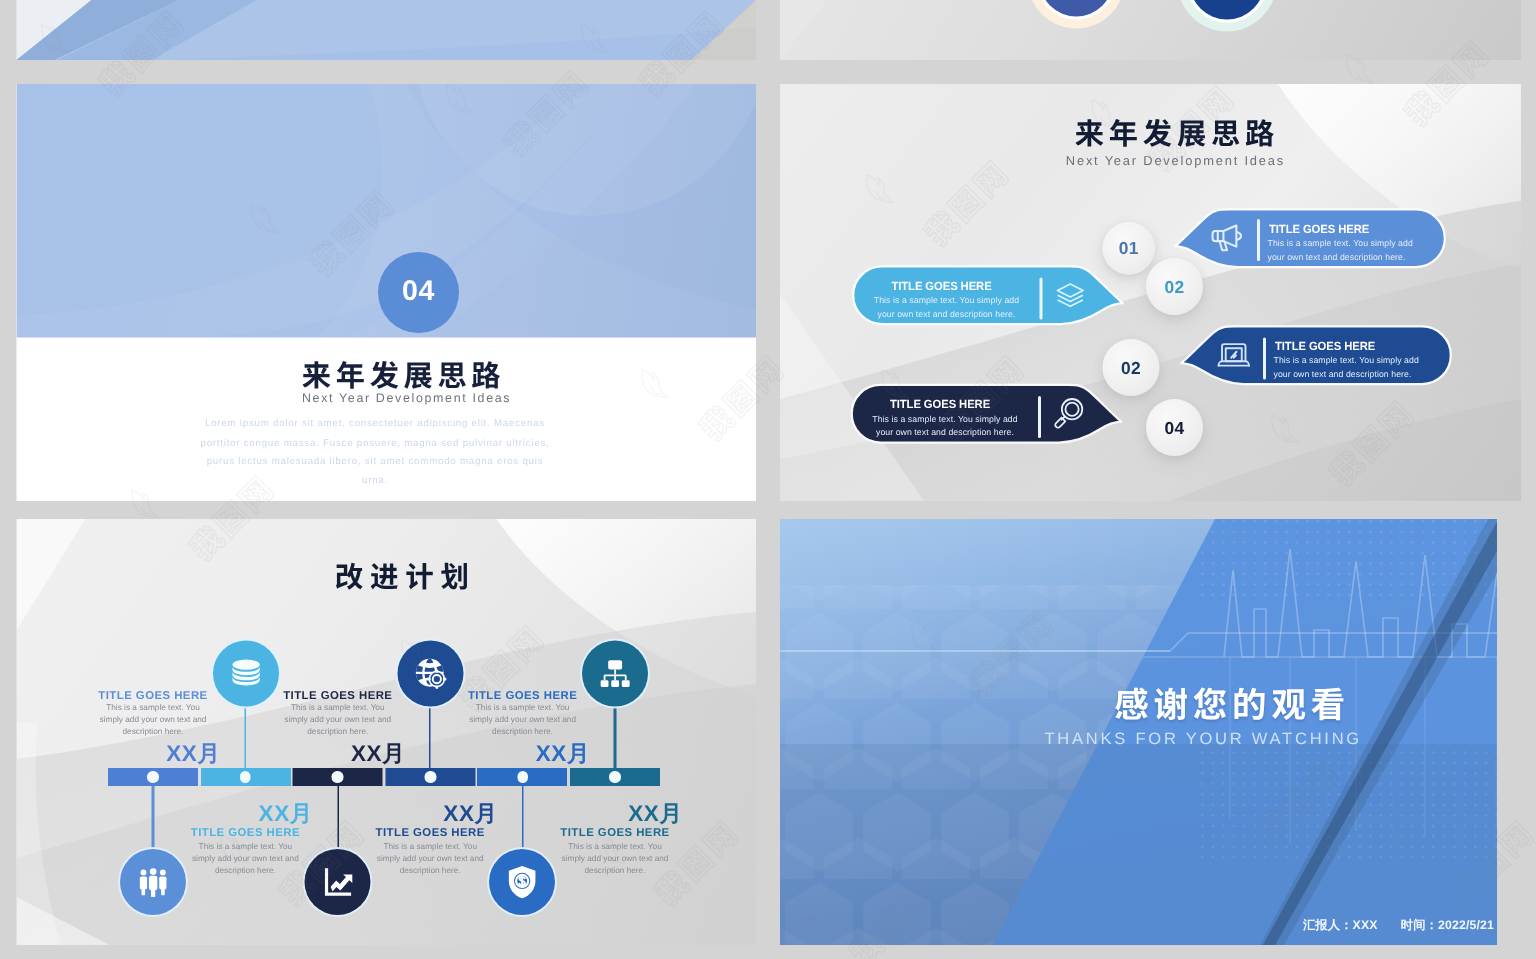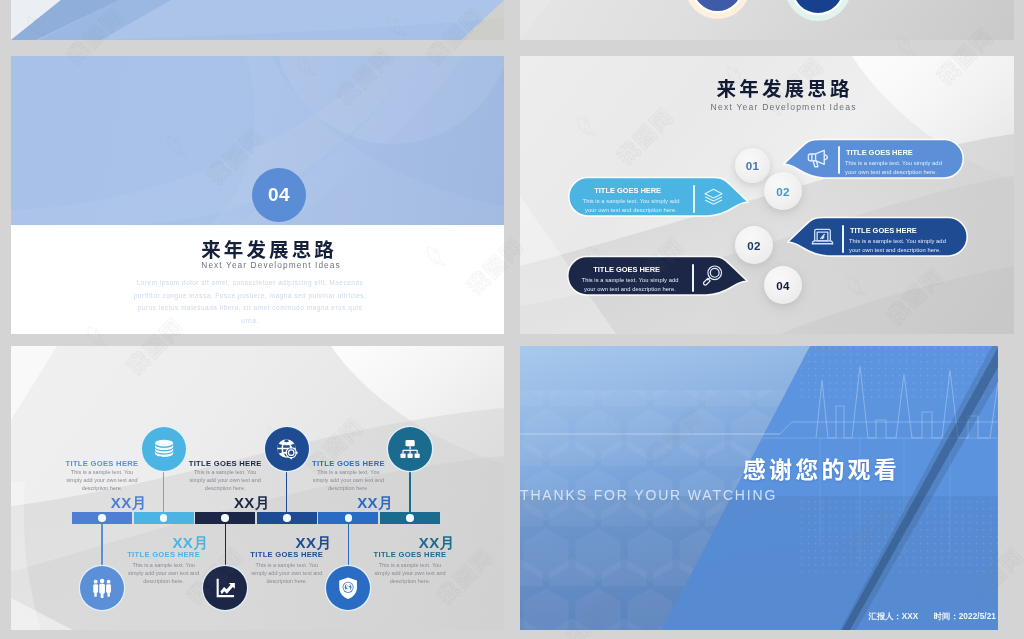--- a/index.html
+++ b/index.html
@@ -74,22 +74,22 @@
   .tlcirc{position:absolute;border-radius:50%;display:flex;align-items:center;justify-content:center;
       box-shadow:0 0 0 1.3px rgba(226,240,252,.95);}
   .tltitle{position:absolute;font-size:7.6px;font-weight:700;letter-spacing:.3px;line-height:1;text-align:center;white-space:nowrap;}
   .tlbody{position:absolute;font-size:5.5px;color:#878c94;line-height:8.2px;text-align:center;letter-spacing:0;}
   .tlmon{position:absolute;font-size:15px;font-weight:700;letter-spacing:.4px;line-height:1;text-align:right;}
   
   #s-thanks{left:520px;top:346px;width:478px;height:284px;background:#5b92de;}
   #s-thanks .ttl{position:absolute;left:0;right:98px;top:111px;text-align:right;
       font-size:23px;font-weight:700;color:#ffffff;letter-spacing:3.2px;line-height:1;
       text-shadow:0 1px 2px rgba(20,50,100,.22);}
-  #s-thanks .sub{position:absolute;left:0;right:90px;top:142px;text-align:left;
-      font-size:14px;color:#dfebf9;letter-spacing:1.85px;line-height:1;opacity:.88;}
+  #s-thanks .sub{position:absolute;left:0;right:90px;top:142px;text-align:right;
+      font-size:11px;color:#dfebf9;letter-spacing:1.85px;line-height:1;opacity:.88;}
   #s-thanks .foot{position:absolute;right:2px;top:265px;
       font-size:8.2px;color:#f0f6fd;letter-spacing:.1px;white-space:nowrap;font-weight:bold;}
   #s-thanks .foot span+span{margin-left:13px;}
 
   
   .wm{position:absolute;left:0;top:0;width:1024px;height:639px;pointer-events:none;z-index:5;}
   .wmitem{position:absolute;transform:rotate(-45deg);transform-origin:center;
       font-family:"Noto Sans CJK SC","DejaVu Sans",sans-serif;
       font-size:21px;font-weight:700;letter-spacing:2px;
       color:rgba(255,255,255,0);
@@ -254,20 +254,21 @@
           <stop offset="1" stop-color="#c9c9c9" stop-opacity="0.12"></stop>
         </linearGradient>
       </defs>
       <path d="M493 0 L493 118 C 410 92 350 44 320 0 Z" fill="url(#sg1)"></path>
       <path d="M0 160 C 80 150 180 126 280 100 C 370 78 445 66 493 62 L493 284 L0 284 Z" fill="url(#sg2)"></path>
       <path d="M0 226 C 70 206 170 174 280 148 C 380 124 450 114 493 110 L493 284 L0 284 Z" fill="#bebebe" opacity="0.22"></path>
       <path d="M0 0 L46 0 L0 74 Z" fill="#ffffff" opacity="0.6"></path>
       <path d="M0 252 L0 284 L62 284 Z" fill="#ffffff" opacity="0.45"></path>
       <path d="M0 136 L0 284 L30 284 C 16 238 10 186 14 136 Z" fill="#ffffff" opacity="0.25"></path>
     </svg>
+    <div class="ttl cn">改进计划</div>
 
     <div class="tlbar" style="left:61px;width:370px;">
         <div class="seg" style="left: 0px; width: 60px; background: rgb(78, 127, 212);"></div>
         <div class="seg" style="left: 61.6px; width: 60px; background: rgb(75, 180, 227);"></div>
         <div class="seg" style="left: 123.2px; width: 60px; background: rgb(28, 38, 71);"></div>
         <div class="seg" style="left: 184.8px; width: 60px; background: rgb(30, 75, 146);"></div>
         <div class="seg" style="left: 246.4px; width: 60px; background: rgb(42, 107, 196);"></div>
         <div class="seg" style="left: 308px; width: 60px; background: rgb(27, 107, 143);"></div>
       </div>
     <div id="tl-items">

